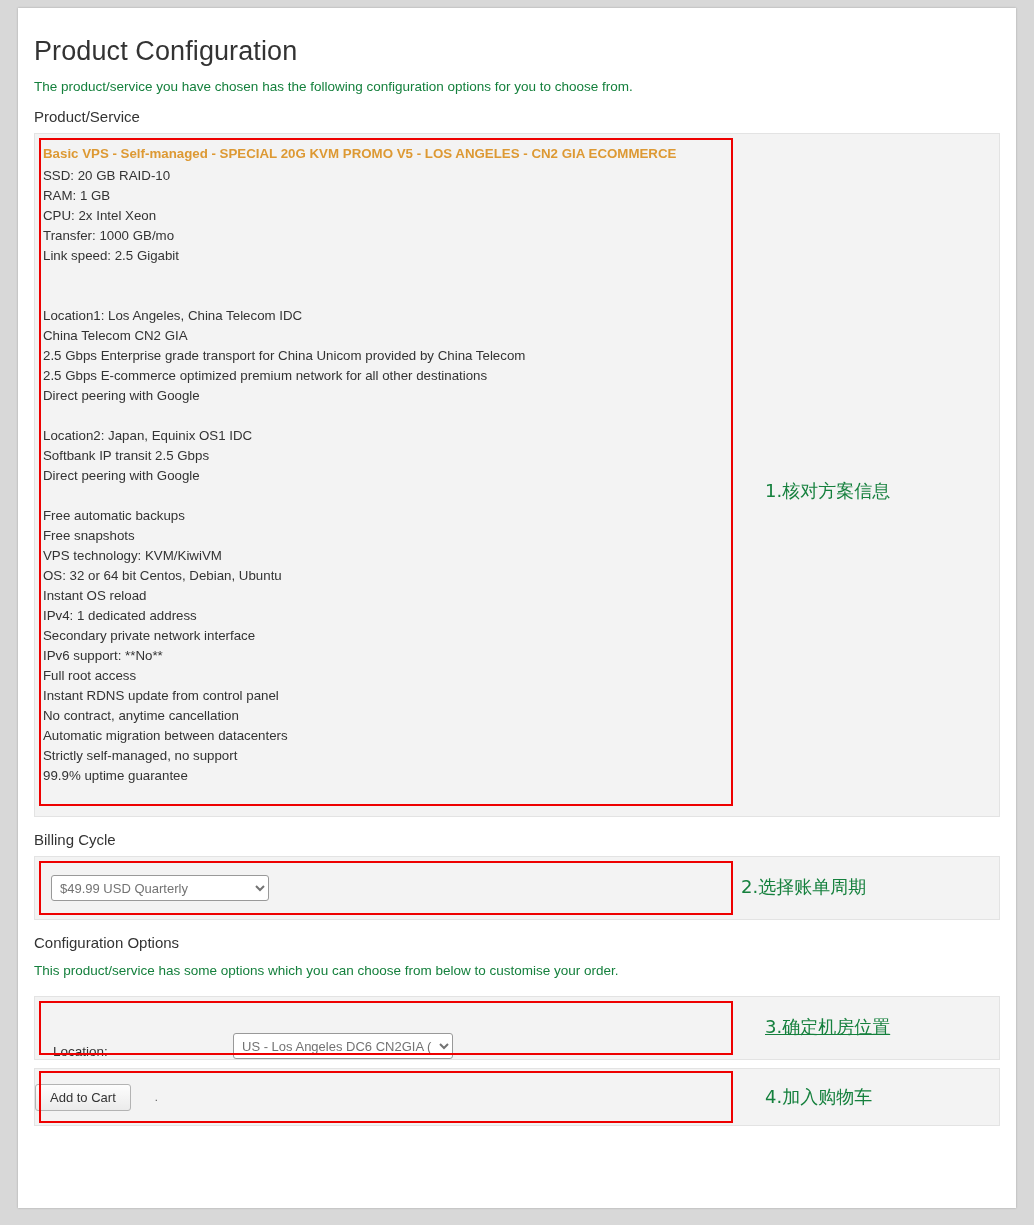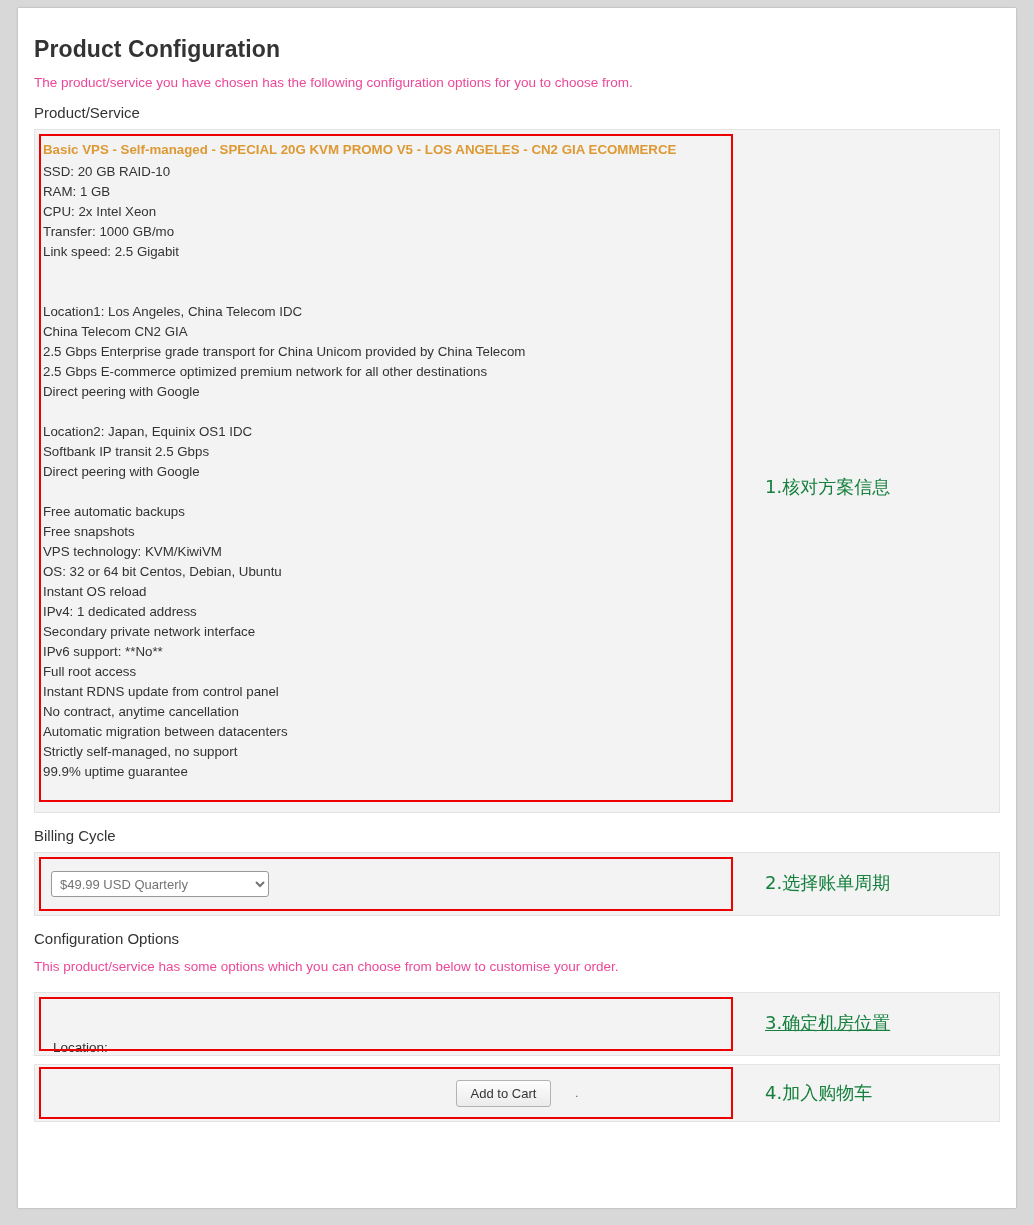--- a/index.html
+++ b/index.html
@@ -19,30 +19,30 @@
     position: absolute;
     left: 18px;
     top: 8px;
     width: 998px;
     height: 1200px;
     background: #ffffff;
     box-shadow: 0 0 2px rgba(0,0,0,0.25);
     box-sizing: border-box;
   }
   .page-title {
-    font-size: 23px;
-    font-weight: 700;
+    font-size: 27px;
+    font-weight: 400;
     color: #333333;
     margin: 0;
     padding: 28px 0 0 16px;
     letter-spacing: 0.1px;
   }
   .page-subtitle {
     font-size: 13.5px;
-    color: #ec4899;
+    color: #15803d;
     padding: 12px 0 0 16px;
   }
   .section-label {
     font-size: 15px;
     color: #333333;
     padding: 14px 0 0 16px;
   }
   .panel {
     margin: 8px 16px 0 16px;
     background: #f3f3f3;
@@ -119,21 +119,21 @@
     color: #333333;
     margin-left: 18px;
     width: 180px;
   }
   #location-select { width: 220px; }
   .cart-row {
     position: absolute;
     left: 0; top: 0; right: 0; bottom: 0;
     display: flex;
     align-items: center;
-    justify-content: center;
+    justify-content: flex-start;
   }
   .btn-cart {
     font-family: "Liberation Sans", sans-serif;
     font-size: 13px;
     color: #333333;
     background: linear-gradient(#fdfdfd, #ebebeb);
     border: 1px solid #b3b3b3;
     border-radius: 3px;
     padding: 5px 14px;
     cursor: pointer;
@@ -196,29 +196,32 @@
 
     <div class="section-label">Billing Cycle</div>
 
     <div class="panel billing">
       <div class="billing-select-wrap">
         <select class="form-select" id="billing-select">
           <option>$49.99 USD Quarterly</option>
         </select>
       </div>
       <div class="redbox" style="left:4px; top:4px; width:694px; height:54px;"></div>
-      <div class="annot" style="left:730px; top:18px;">2.选择账单周期</div>
+      <div class="annot" style="left:706px; top:18px;">2.选择账单周期</div>
     </div>
 
     <div class="section-label">Configuration Options</div>
     <div class="page-subtitle">This product/service has some options which you can choose from below to customise your order.</div>
 
     <div class="panel location">
       <div class="loc-row">
         <div class="loc-label">Location:</div>
+        <select class="form-select" id="location-select">
+          <option>US - Los Angeles DC6 CN2GIA (</option>
+        </select>
       </div>
       <div class="redbox" style="left:4px; top:4px; width:694px; height:54px;"></div>
       <div class="annot" style="left:730px; top:18px;text-decoration:underline;">3.确定机房位置</div>
     </div>
 
     <div class="panel cart">
       <div class="cart-row">
         <button class="btn-cart">Add to Cart</button>
         <span class="tiny-dot">.</span>
       </div>

